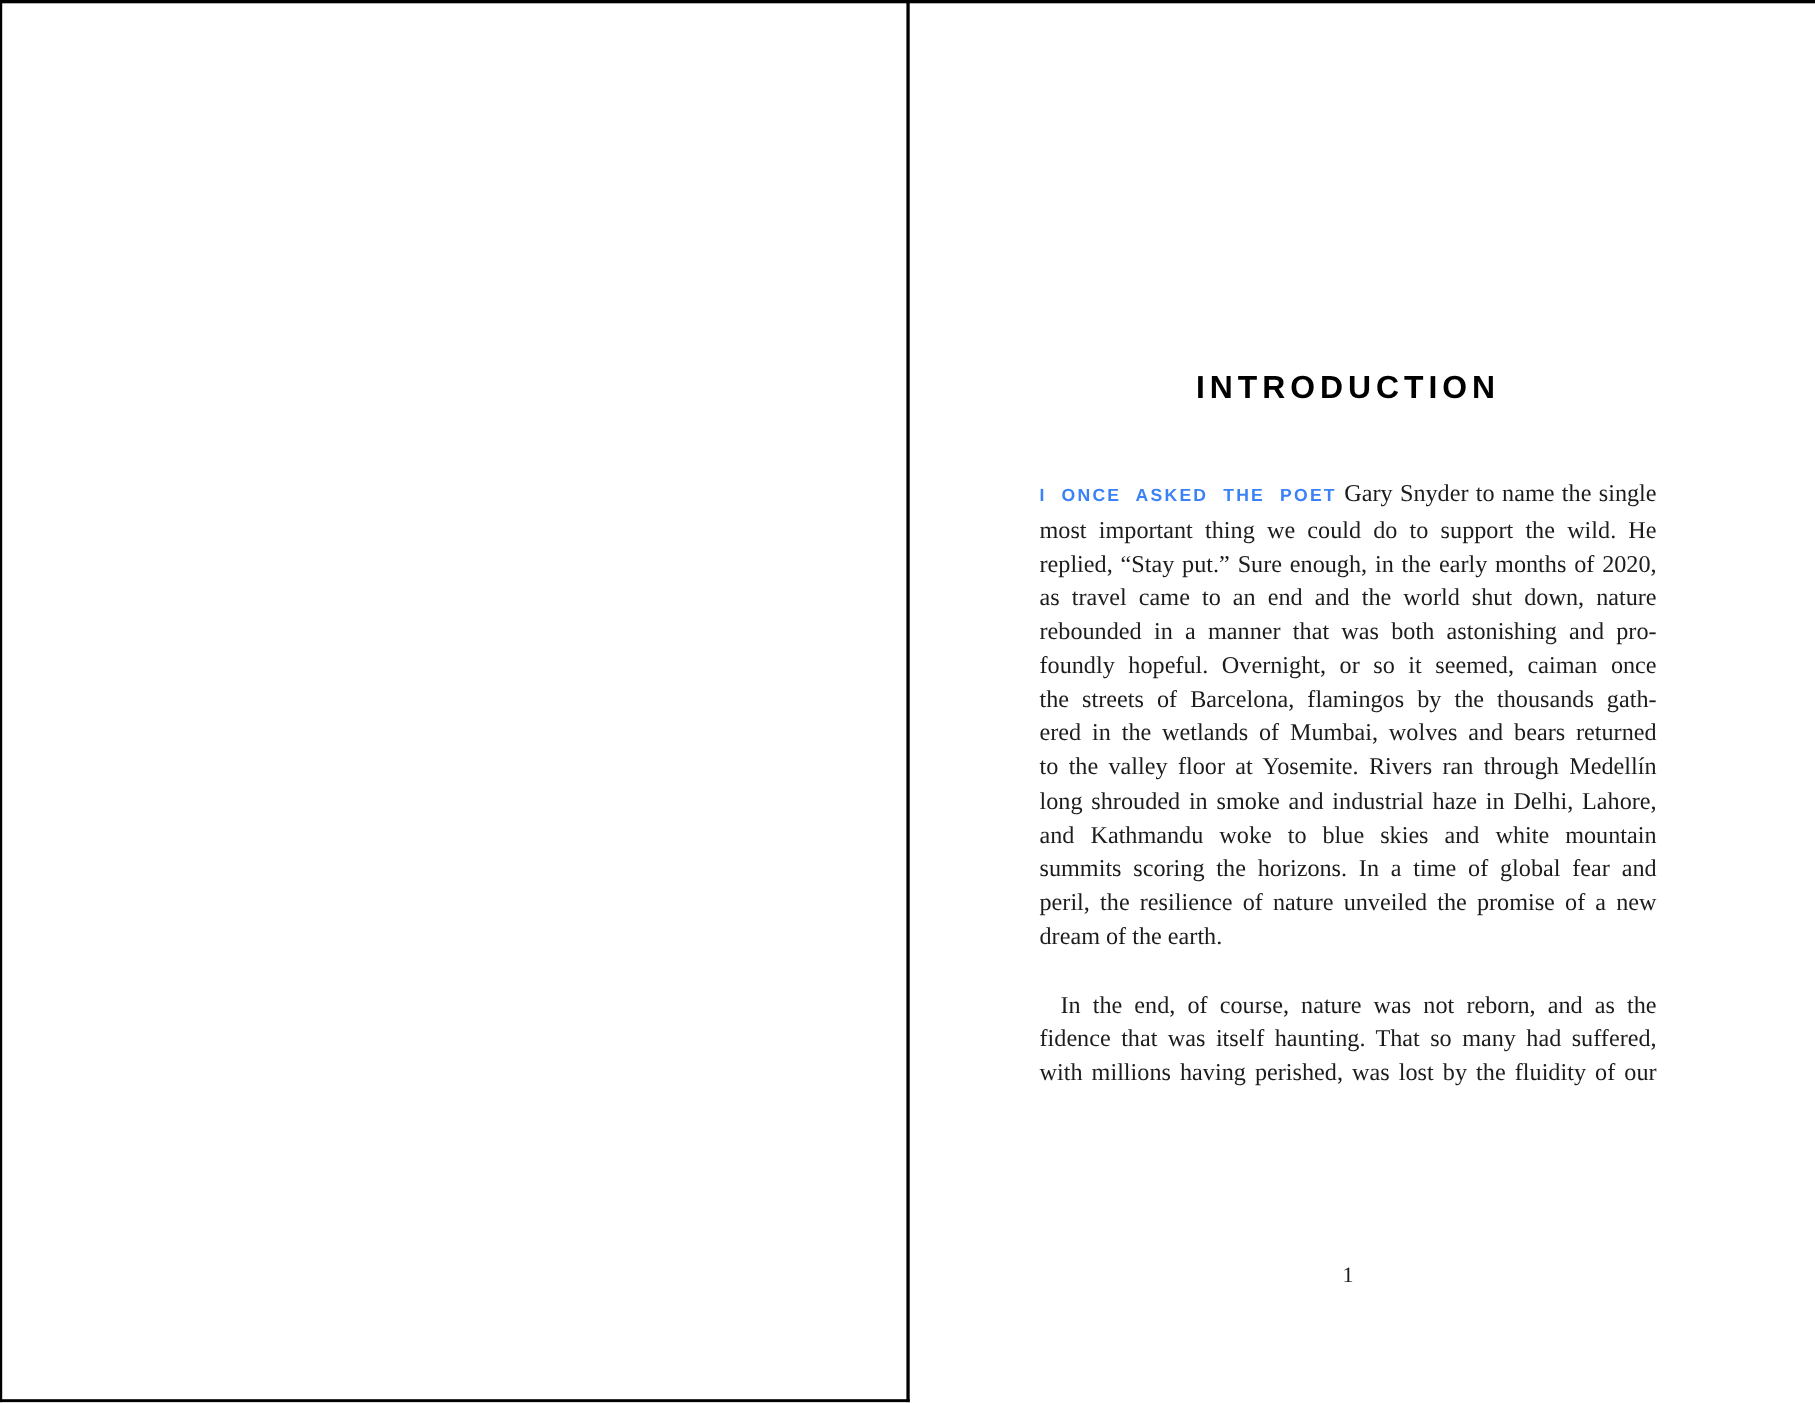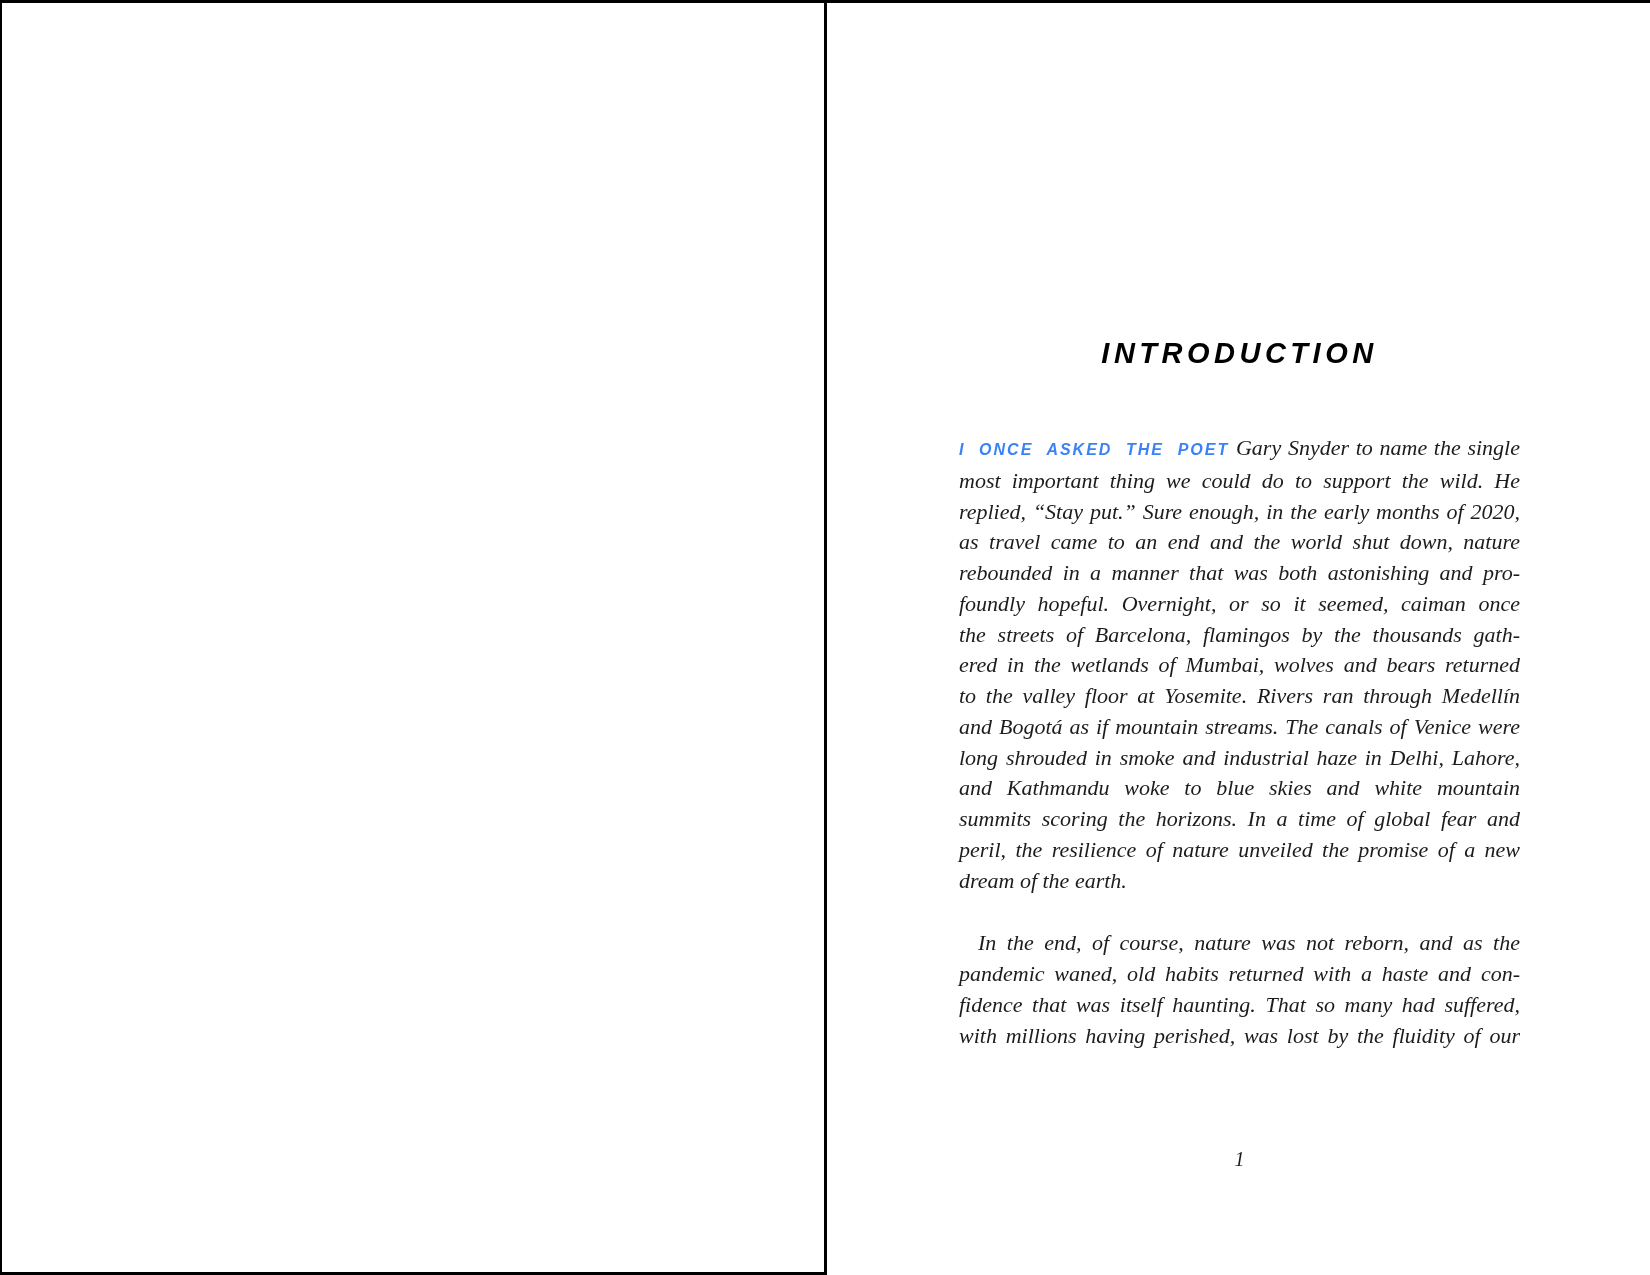--- a/index.html
+++ b/index.html
@@ -19,25 +19,24 @@
   .edge-bottom-left { position: absolute; left: 0; top: 1272px; width: 827px; height: 3px; background: #000; }
   .spine       { position: absolute; left: 824px; top: 0; width: 3px; height: 1275px; background: #000; }
 
   .page { position: absolute; top: 0; height: 1275px; background: transparent; }
   .page-left  { left: 0;     width: 824px; }
   .page-right { left: 827px; width: 823px; }
 
   
   .content {
     position: absolute;
-    left: 132px;
+    left: 118px;
     top: 0;
     width: 561px;
     height: 100%;
-    font-style: italic;
   }
 
   .chapter-title {
     position: absolute;
     top: 339px;
     left: 0;
     right: 0;
     margin: 0;
     text-align: center;
     font-family: "Liberation Sans", sans-serif;
@@ -105,28 +104,26 @@
       <div class="body-text" id="body-lines">
           <div class="line"><span class="lead">I ONCE ASKED THE POET</span> Gary Snyder to name the single</div>
           <div class="line">most important thing we could do to support the wild. He</div>
           <div class="line">replied, “Stay put.” Sure enough, in the early months of 2020,</div>
           <div class="line">as travel came to an end and the world shut down, nature</div>
           <div class="line">rebounded in a manner that was both astonishing and pro-</div>
           <div class="line">foundly hopeful. Overnight, or so it seemed, caiman once</div>
           <div class="line">the streets of Barcelona, flamingos by the thousands gath-</div>
           <div class="line">ered in the wetlands of Mumbai, wolves and bears returned</div>
           <div class="line">to the valley floor at Yosemite. Rivers ran through Medellín</div>
-          <div class="line">and Bogotá as if mountain streams. The canals of Venice were</div>
           <div class="line">long shrouded in smoke and industrial haze in Delhi, Lahore,</div>
           <div class="line">and Kathmandu woke to blue skies and white mountain</div>
           <div class="line">summits scoring the horizons. In a time of global fear and</div>
           <div class="line">peril, the resilience of nature unveiled the promise of a new</div>
           <div class="line rag">dream of the earth.</div>
           <div class="line indent">In the end, of course, nature was not reborn, and as the</div>
-          <div class="line">pandemic waned, old habits returned with a haste and con-</div>
           <div class="line">fidence that was itself haunting. That so many had suffered,</div>
           <div class="line">with millions having perished, was lost by the fluidity of our</div>
         </div>
 
       <div class="folio">1</div>
 
     </div>
   </div>
 
 </div>

